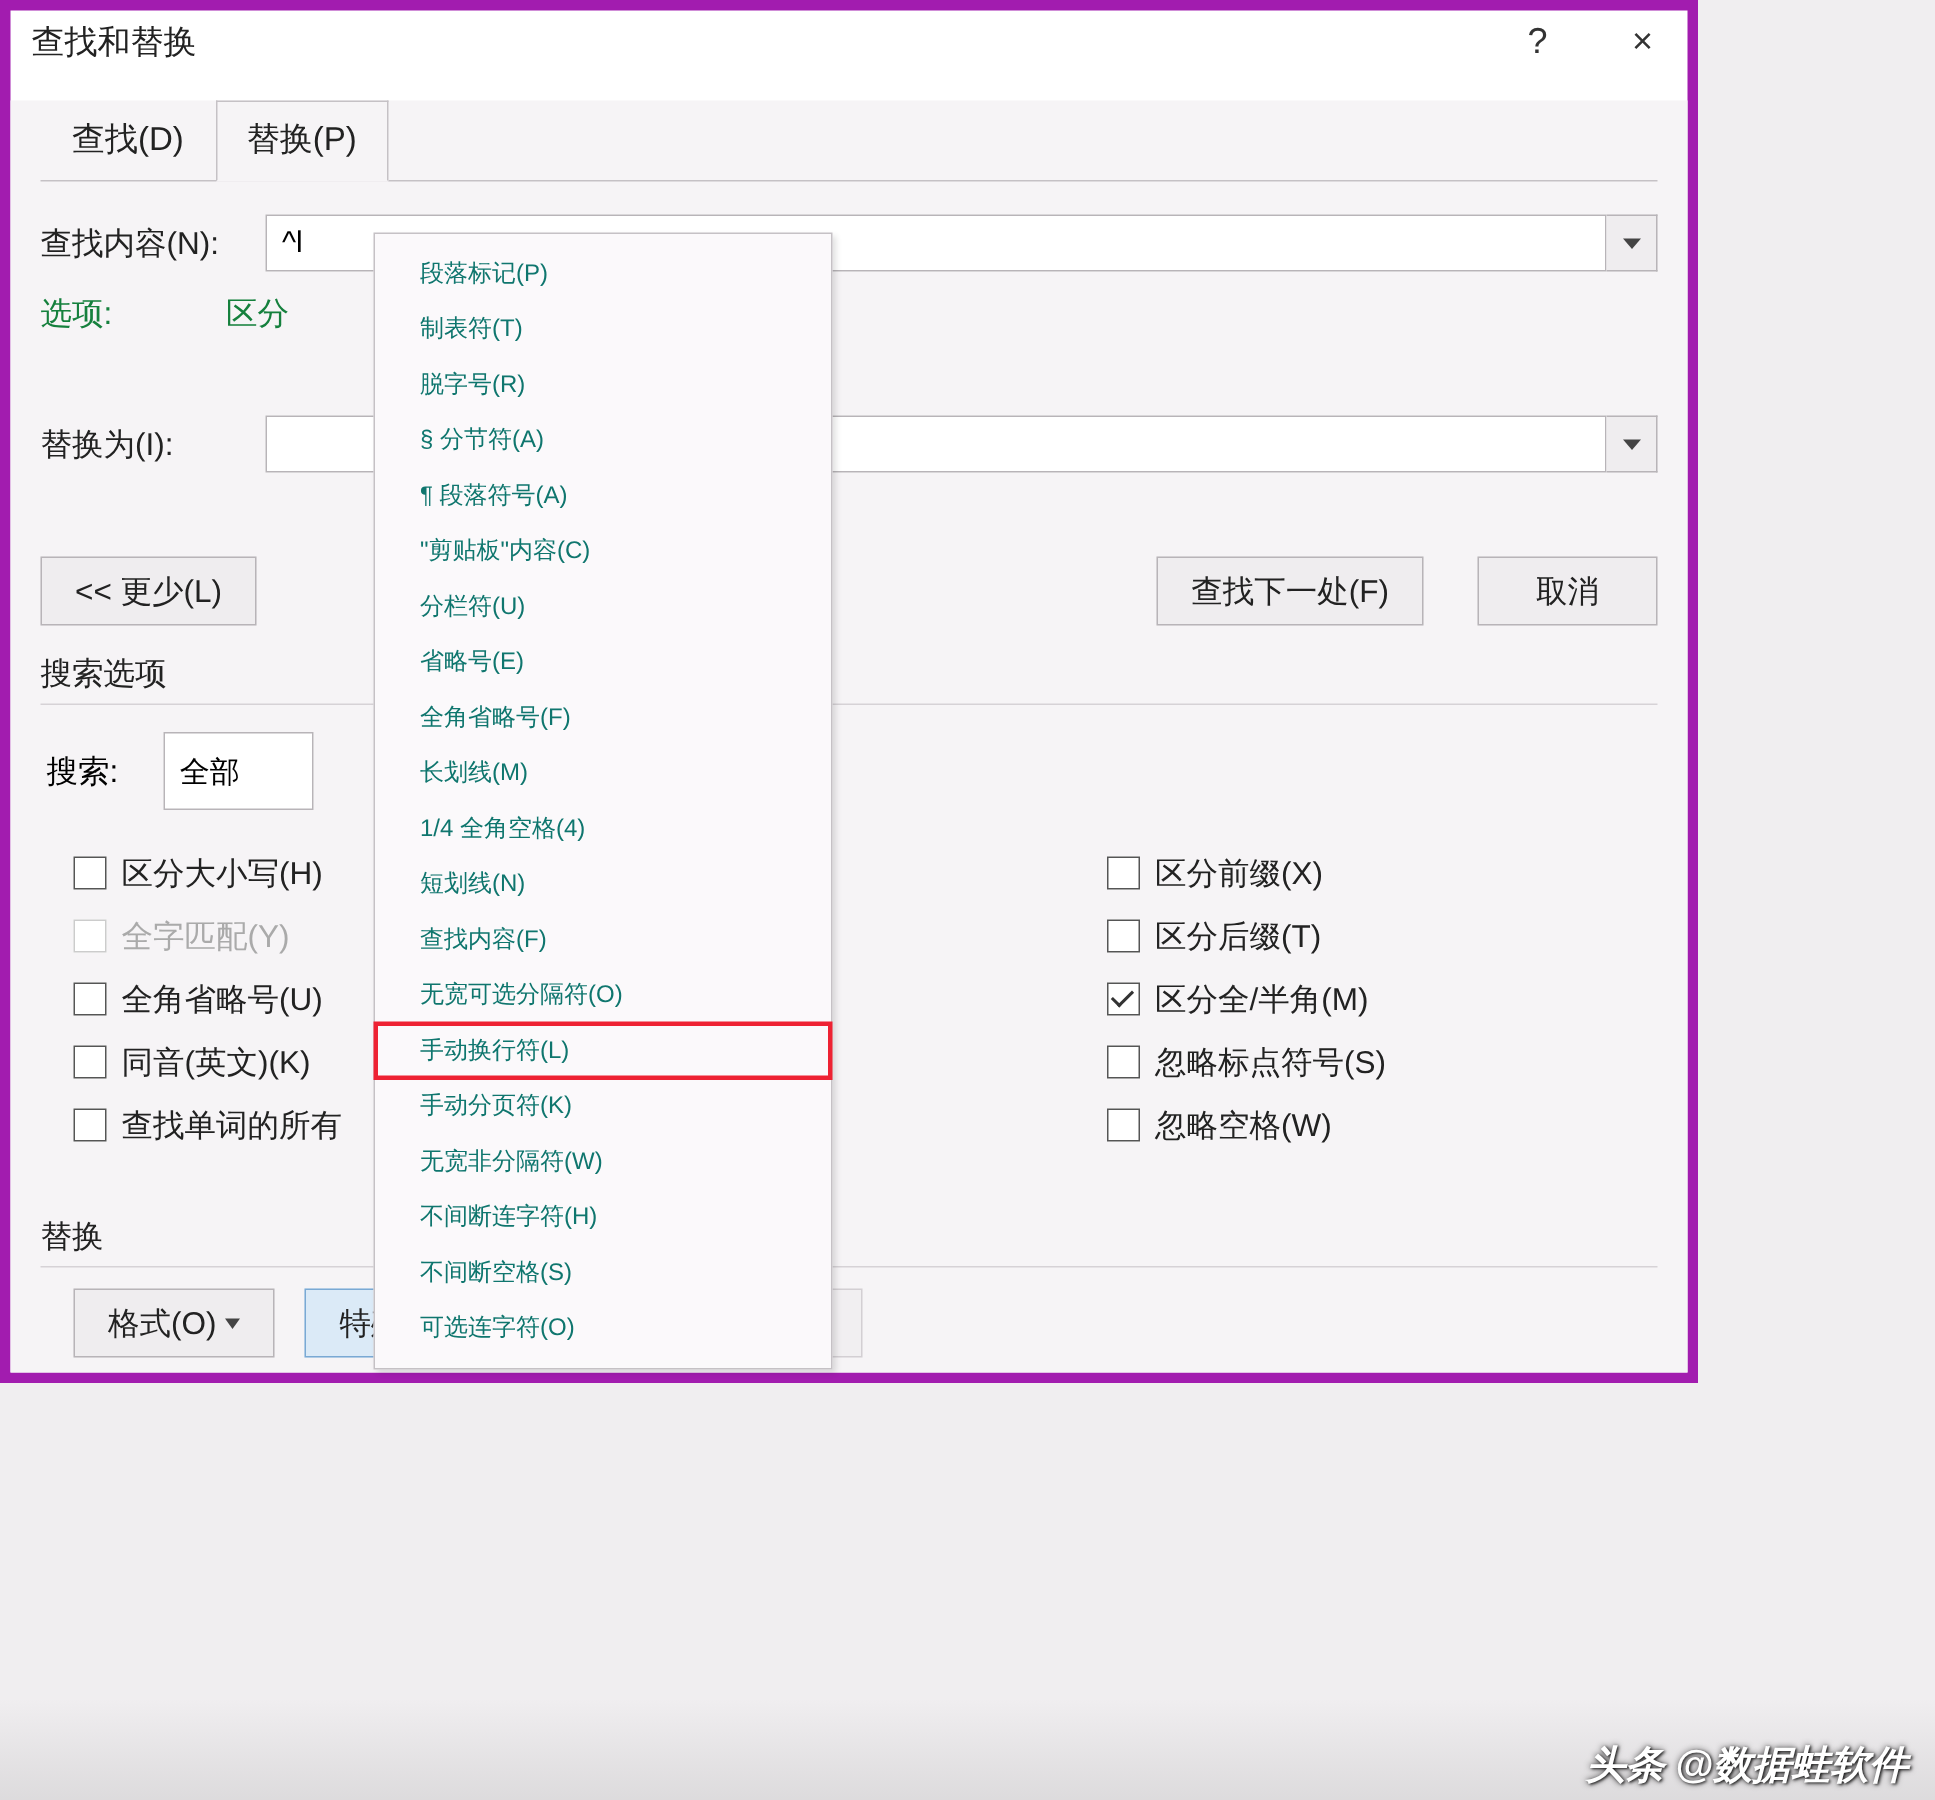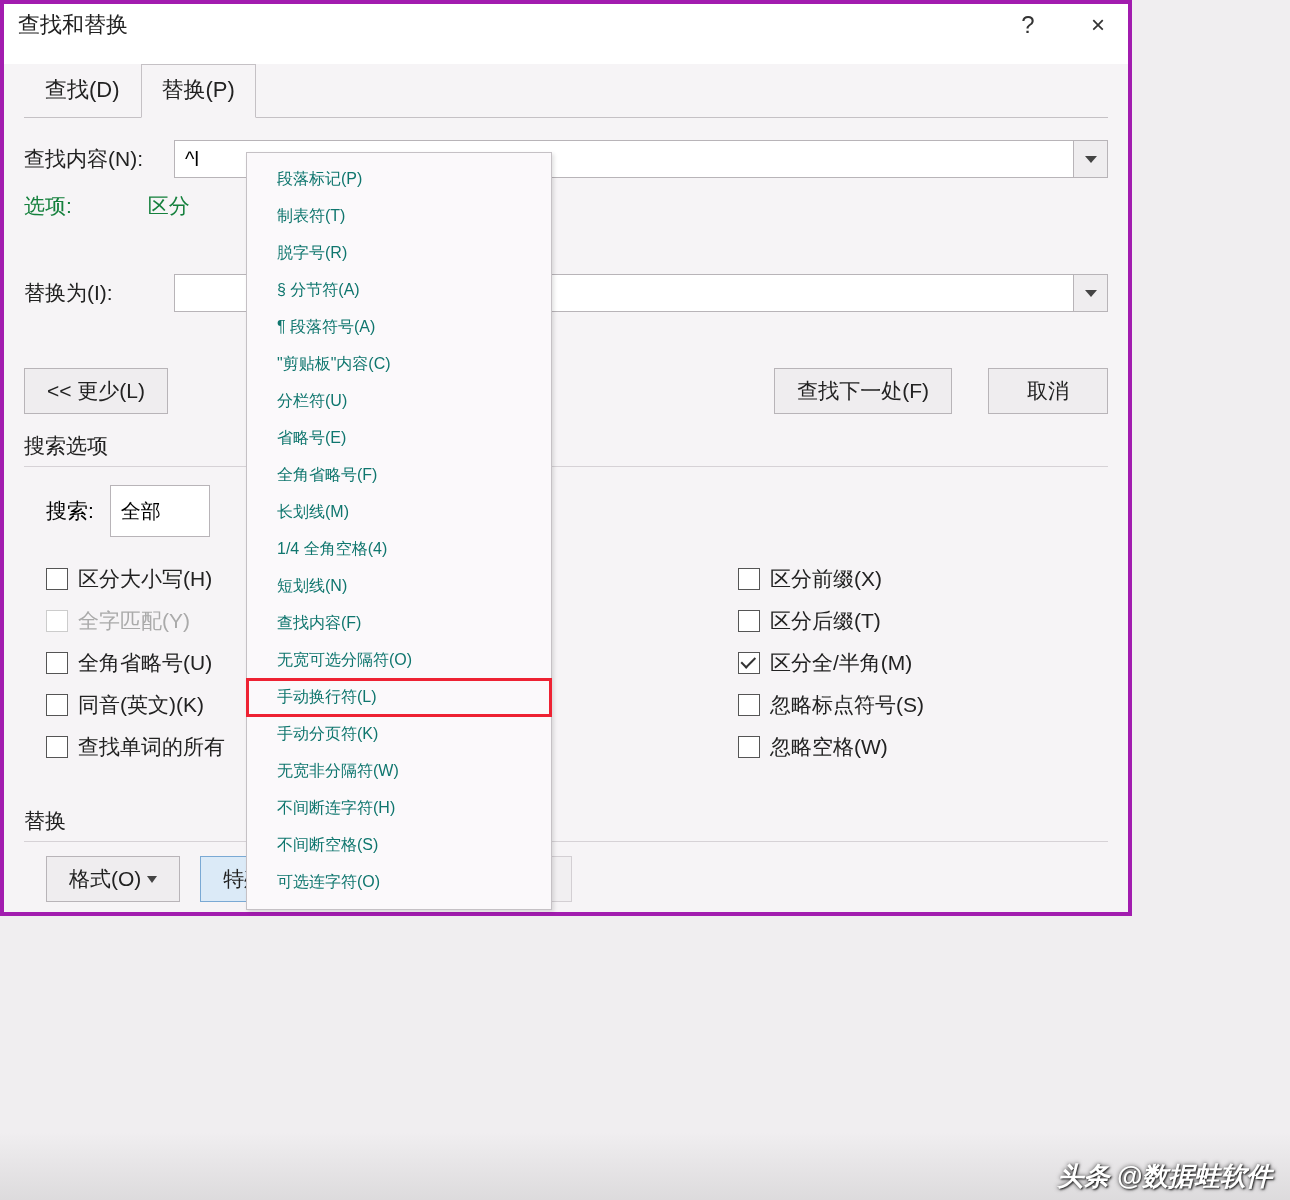--- a/index.html
+++ b/index.html
@@ -1,18 +1,18 @@
 <!DOCTYPE html>
 <html><head>
 <meta charset="utf-8">
 <style>
   * { box-sizing: border-box; font-family: "Microsoft YaHei", "SimSun", Arial, sans-serif; }
   body { margin: 0; background: #f0eef0; width: 1290px; height: 1200px; position: relative; overflow: hidden; }
 
-  .dialog { position: absolute; left: 0; top: 0; width: 1132px; background: #fff; border: 4px solid #a21caf; }
+  .dialog { position: absolute; left: 0; top: 0; width: 1132px; background: #fff; border: 7px solid #a21caf; }
   .titlebar { display: flex; align-items: center; justify-content: space-between; padding: 6px 10px 4px 14px; font-size: 22px; color: #222; }
   .titlebar .title { }
   .titlebar .ctrls { display: flex; gap: 30px; align-items: center; font-size: 24px; color: #333; }
   .titlebar .ctrls span { width: 40px; text-align: center; cursor: default; }
 
   .body { background: #f6f4f6; padding: 0 20px 10px 20px; position: relative; }
 
   .tabs { display: flex; align-items: center; margin-top: 20px; }
   .tab { padding: 10px 20px 12px 20px; font-size: 22px; color: #222; cursor: default; border: 1px solid transparent; position: relative; }
   .tab.active { background: #f6f4f6; border: 1px solid #c5c1c5; border-bottom: 1px solid #f6f4f6; z-index: 2; }
@@ -30,21 +30,21 @@
 
   .btnrow { display: flex; gap: 36px; margin-top: 56px; align-items: center; }
   .btn { height: 46px; padding: 0 22px; min-width: 150px; border: 1px solid #b8b4b8; background: #efedef; font-size: 21px; color: #222; display: flex; align-items: center; justify-content: center; cursor: default; }
   .btn.small { min-width: 130px; }
   .btn.primary { background: #dbeaf7; border-color: #7aa9d4; }
   .btn .tri { margin-left: 6px; width: 0; height: 0; border-left: 5px solid transparent; border-right: 5px solid transparent; border-top: 7px solid #444; }
 
   .section-title { font-size: 21px; color: #222; margin-top: 18px; }
   .section-hr { border: none; border-top: 1px solid #d6d2d6; margin: 6px 0 0 0; }
 
-  .search-row { display: flex; align-items: center; margin-top: 18px; margin-left: 22px; gap: 16px; }
+  .search-row { display: flex; align-items: center; margin-top: 18px; margin-left: 4px; gap: 30px; }
   .select { height: 52px; border: 1px solid #b8b4b8; background: #fff; padding: 0 10px; font-size: 20px; min-width: 100px; display: flex; align-items: center; justify-content: space-between; }
 
   .checks { display: flex; margin-top: 14px; }
   .col { flex: 1; }
   .chk { display: flex; align-items: center; gap: 10px; margin-top: 14px; margin-left: 22px; font-size: 21px; color: #222; }
   .chk.disabled { color: #aaa; }
   .box { width: 22px; height: 22px; border: 1px solid #555; background: #fff; display: flex; align-items: center; justify-content: center; }
   .box.disabled { border-color: #ccc; }
   .ck { width: 14px; height: 8px; border-left: 2px solid #333; border-bottom: 2px solid #333; transform: rotate(-45deg) translate(1px,-2px); }
 

